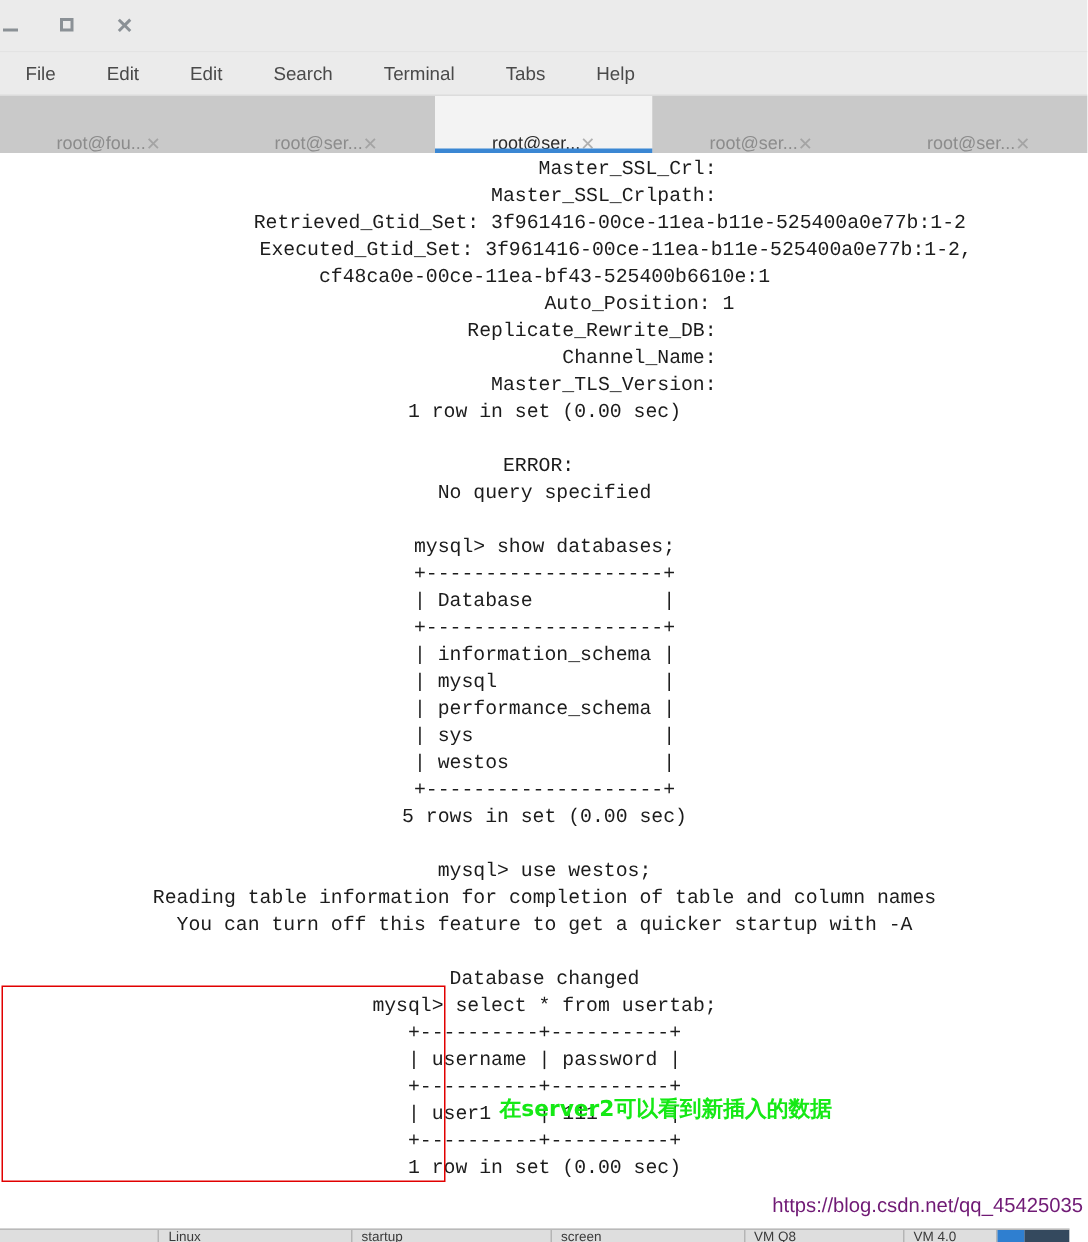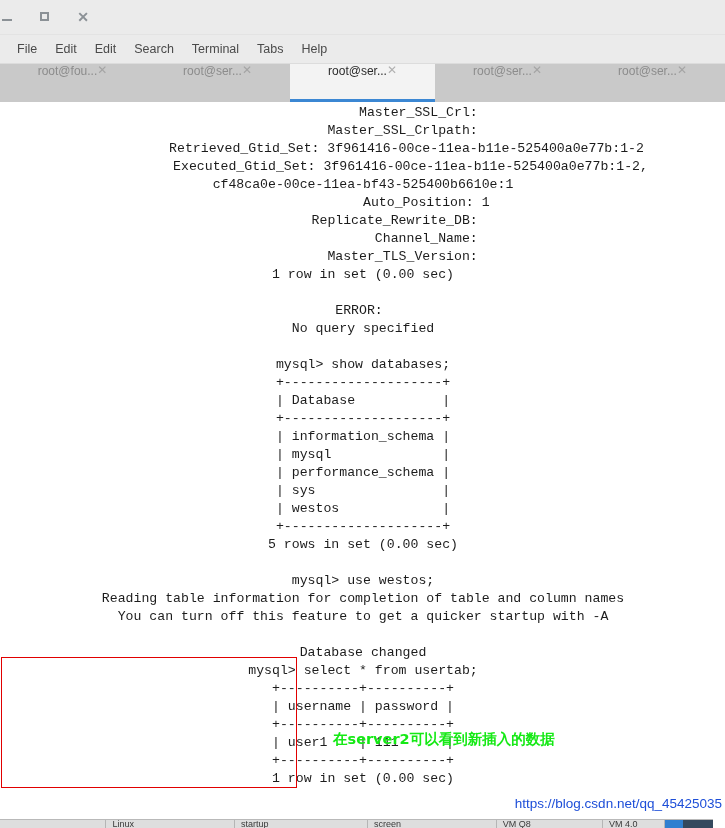--- a/index.html
+++ b/index.html
@@ -70,40 +70,41 @@
   }
 
   
   .menubar {
     height: 28px;
     background: #ebebeb;
     display: flex;
     align-items: center;
     padding-left: 8px;
     border-bottom: 1px solid #dcdcdc;
+    gap: 16px;
   }
   .menu-item {
     font-size: 12.5px;
     color: #4a4a4a;
     padding: 2px 9px;
     cursor: default;
   }
 
   
   .tabbar {
     height: 38px;
     background: #c9c9c9;
     display: flex;
     align-items: stretch;
     overflow: hidden;
   }
   .tab {
     width: 145px;
     display: flex;
-    align-items: flex-start;
+    align-items: flex-end;
     justify-content: center;
     font-size: 12px;
     color: #8c8c8c;
     background: #c9c9c9;
     position: relative;
     cursor: default;
     flex: none;
   }
   .tab.active {
     background: #f3f3f3;
@@ -164,21 +165,21 @@
     color: #15e915;
     white-space: nowrap;
     margin-top: 45px;
   }
   .watermark {
     position: absolute;
     right: 3px;
     bottom: 13px;
     font-family: "Liberation Sans", sans-serif;
     font-size: 13.5px;
-    color: #1d4ed8;
+    color: #701a75;
     white-space: nowrap;
   }
 
   
   .taskbar {
     position: absolute;
     left: 0; right: 12px; bottom: 0;
     height: 8px;
     background: #dedede;
     display: flex;

